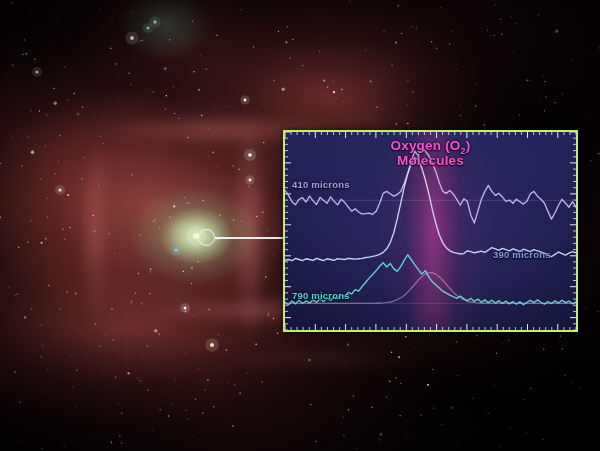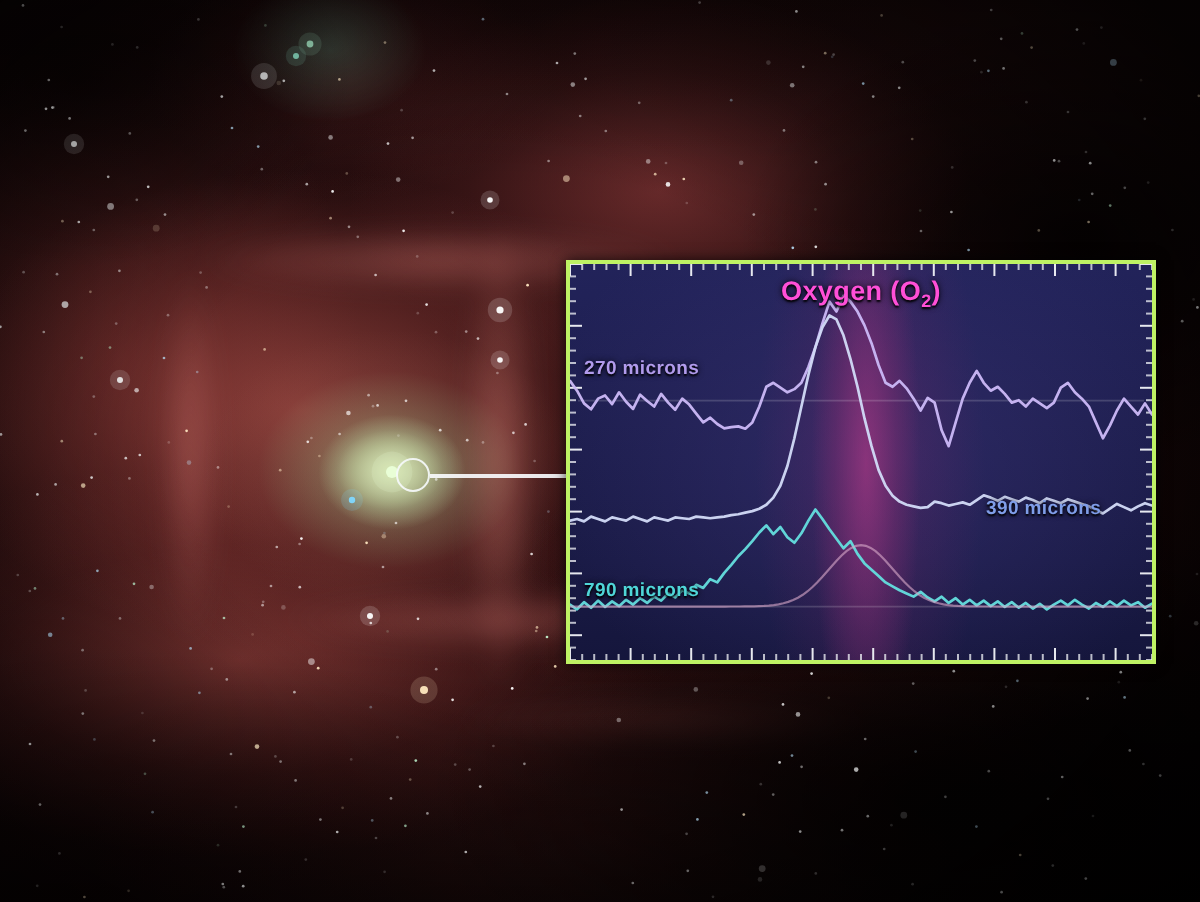--- a/index.html
+++ b/index.html
@@ -658,19 +658,20 @@
         <line x1="291" y1="198.0" x2="288" y2="198.0" stroke="#f2f4f8" stroke-width="1" opacity="0.75"></line>
         <line x1="4" y1="68.3" x2="287" y2="68.3" stroke="#ffffff" stroke-width="0.8" opacity="0.16"></line>
         <line x1="4" y1="171.3" x2="287" y2="171.3" stroke="#ffffff" stroke-width="0.8" opacity="0.16"></line>
         <path d="M0.00 58.41 L3.51 63.36 L7.01 69.70 L10.52 72.67 L14.02 67.32 L17.53 65.74 L21.04 70.09 L24.54 64.15 L28.05 68.90 L31.55 72.47 L35.06 65.34 L38.57 68.51 L42.07 71.28 L45.58 64.94 L49.08 69.30 L52.59 72.86 L56.10 67.32 L59.60 70.29 L63.11 74.84 L66.61 79.20 L70.12 76.82 L73.63 79.99 L77.13 82.17 L80.64 81.58 L84.14 81.18 L87.65 82.37 L91.16 79.20 L94.66 71.28 L98.17 61.38 L101.67 59.40 L105.18 61.78 L108.69 64.15 L112.19 62.57 L115.70 59.40 L119.20 51.48 L122.71 41.58 L126.22 29.70 L129.72 18.81 L133.23 23.76 L136.73 15.84 L140.24 18.81 L143.75 23.76 L147.25 30.69 L150.76 39.60 L154.27 50.49 L157.77 59.40 L161.28 61.38 L164.78 58.41 L168.29 62.17 L171.80 67.32 L175.30 73.26 L178.81 66.92 L182.31 69.30 L185.82 83.16 L189.33 91.08 L192.83 79.20 L196.34 67.32 L199.84 59.40 L203.35 53.46 L206.86 59.40 L210.36 63.36 L213.87 61.38 L217.37 64.94 L220.88 69.30 L224.39 68.11 L227.89 71.28 L231.40 67.32 L234.90 69.70 L238.41 72.07 L241.92 69.30 L245.42 61.78 L248.93 59.40 L252.43 64.15 L255.94 67.32 L259.45 71.28 L262.95 79.20 L266.46 87.12 L269.96 80.78 L273.47 73.26 L276.98 67.32 L280.48 71.28 L283.99 75.24 L287.49 69.70 L291.00 75.24" fill="none" stroke="#c9b7f5" stroke-width="1.35" stroke-linejoin="round" stroke-linecap="round" opacity="0.97"></path>
         <path d="M0.00 128.30 L3.51 127.51 L7.01 128.70 L10.52 126.32 L14.02 127.51 L17.53 128.70 L21.04 126.72 L24.54 127.51 L28.05 128.30 L31.55 126.32 L35.06 127.51 L38.57 128.70 L42.07 126.72 L45.58 127.51 L49.08 128.30 L52.59 126.72 L56.10 127.12 L59.60 127.51 L63.11 126.32 L66.61 126.72 L70.12 127.12 L73.63 126.72 L77.13 126.32 L80.64 125.53 L84.14 125.14 L87.65 124.34 L91.16 123.55 L94.66 122.36 L98.17 120.38 L101.67 116.82 L105.18 110.88 L108.69 100.98 L112.19 87.12 L115.70 71.28 L119.20 55.44 L122.71 41.58 L126.22 31.68 L129.72 25.74 L133.23 27.72 L136.73 35.64 L140.24 47.52 L143.75 61.38 L147.25 77.22 L150.76 91.08 L154.27 102.96 L157.77 110.88 L161.28 115.83 L164.78 118.80 L168.29 120.38 L171.80 121.18 L175.30 121.97 L178.81 121.57 L182.31 118.80 L185.82 119.59 L189.33 120.78 L192.83 119.99 L196.34 119.20 L199.84 120.38 L203.35 118.01 L206.86 115.63 L210.36 116.82 L213.87 118.40 L217.37 116.42 L220.88 117.61 L224.39 118.80 L227.89 116.82 L231.40 118.01 L234.90 119.59 L238.41 117.22 L241.92 118.40 L245.42 119.59 L248.93 117.61 L252.43 118.80 L255.94 119.99 L259.45 121.18 L262.95 123.16 L266.46 124.74 L269.96 122.36 L273.47 119.99 L276.98 121.57 L280.48 123.16 L283.99 121.18 L287.49 119.59 L291.00 120.78" fill="none" stroke="#cfd8f5" stroke-width="1.35" stroke-linejoin="round" stroke-linecap="round" opacity="0.97"></path>
         <path d="M0.00 170.28 L3.51 172.66 L7.01 169.09 L10.52 171.86 L14.02 168.30 L17.53 171.47 L21.04 168.70 L24.54 171.07 L28.05 167.90 L31.55 170.28 L35.06 167.11 L38.57 169.49 L42.07 166.32 L45.58 168.30 L49.08 164.74 L52.59 166.72 L56.10 163.15 L59.60 164.74 L63.11 160.38 L66.61 161.96 L70.12 157.61 L73.63 159.19 L77.13 154.44 L80.64 150.48 L84.14 146.12 L87.65 142.56 L91.16 138.60 L94.66 134.24 L98.17 130.68 L101.67 135.04 L105.18 131.47 L108.69 136.62 L112.19 139.39 L115.70 134.64 L119.20 128.30 L122.71 122.76 L126.22 127.51 L129.72 132.66 L133.23 137.41 L136.73 142.16 L140.24 138.60 L143.75 144.94 L147.25 149.69 L150.76 152.86 L154.27 156.02 L157.77 159.19 L161.28 161.17 L164.78 163.15 L168.29 164.74 L171.80 166.32 L175.30 163.94 L178.81 166.72 L182.31 168.70 L185.82 166.32 L189.33 169.49 L192.83 167.11 L196.34 170.28 L199.84 167.90 L203.35 170.68 L206.86 168.30 L210.36 171.07 L213.87 168.70 L217.37 171.47 L220.88 169.09 L224.39 171.86 L227.89 169.49 L231.40 172.26 L234.90 169.88 L238.41 172.66 L241.92 170.28 L245.42 168.30 L248.93 170.68 L252.43 167.90 L255.94 170.28 L259.45 172.26 L262.95 169.49 L266.46 171.47 L269.96 168.70 L273.47 171.07 L276.98 168.30 L280.48 170.68 L283.99 169.09 L287.49 171.86 L291.00 169.88" fill="none" stroke="#63dbdc" stroke-width="1.35" stroke-linejoin="round" stroke-linecap="round" opacity="0.97"></path>
         <path d="M0.00 171.27 L2.42 171.27 L4.85 171.27 L7.28 171.27 L9.70 171.27 L12.13 171.27 L14.55 171.27 L16.98 171.27 L19.40 171.27 L21.82 171.27 L24.25 171.27 L26.67 171.27 L29.10 171.27 L31.53 171.27 L33.95 171.27 L36.38 171.27 L38.80 171.27 L41.23 171.27 L43.65 171.27 L46.07 171.27 L48.50 171.27 L50.92 171.27 L53.35 171.27 L55.78 171.27 L58.20 171.27 L60.63 171.27 L63.05 171.27 L65.48 171.27 L67.90 171.27 L70.33 171.27 L72.75 171.27 L75.18 171.27 L77.60 171.27 L80.03 171.26 L82.45 171.26 L84.88 171.25 L87.30 171.23 L89.73 171.20 L92.15 171.15 L94.58 171.08 L97.00 170.96 L99.42 170.78 L101.85 170.53 L104.28 170.16 L106.70 169.65 L109.13 168.95 L111.55 168.03 L113.97 166.86 L116.40 165.39 L118.83 163.62 L121.25 161.53 L123.67 159.16 L126.10 156.55 L128.53 153.78 L130.95 150.97 L133.38 148.24 L135.80 145.73 L138.22 143.59 L140.65 141.96 L143.07 140.93 L145.50 140.58 L147.92 140.93 L150.35 141.96 L152.78 143.59 L155.20 145.73 L157.63 148.24 L160.05 150.97 L162.47 153.78 L164.90 156.55 L167.32 159.16 L169.75 161.53 L172.18 163.62 L174.60 165.39 L177.02 166.86 L179.45 168.03 L181.88 168.95 L184.30 169.65 L186.73 170.16 L189.15 170.53 L191.57 170.78 L194.00 170.96 L196.43 171.08 L198.85 171.15 L201.28 171.20 L203.70 171.23 L206.13 171.25 L208.55 171.26 L210.97 171.26 L213.40 171.27 L215.83 171.27 L218.25 171.27 L220.67 171.27 L223.10 171.27 L225.53 171.27 L227.95 171.27 L230.38 171.27 L232.80 171.27 L235.22 171.27 L237.65 171.27 L240.07 171.27 L242.50 171.27 L244.93 171.27 L247.35 171.27 L249.77 171.27 L252.20 171.27 L254.63 171.27 L257.05 171.27 L259.48 171.27 L261.90 171.27 L264.32 171.27 L266.75 171.27 L269.18 171.27 L271.60 171.27 L274.02 171.27 L276.45 171.27 L278.88 171.27 L281.30 171.27 L283.72 171.27 L286.15 171.27 L288.57 171.27 L291.00 171.27" fill="none" stroke="#d6a8c8" stroke-width="1.1" opacity="0.62"></path>
       </svg>
 
     <div class="plot-label" id="title-line1">Oxygen (O<sub>2</sub>)</div>
-
-    <div class="plot-label" id="lab-270">270 microns</div>
+    <div class="plot-label" id="title-line2">Molecules</div>
+
+    <div class="plot-label" id="lab-270">410 microns</div>
     <div class="plot-label" id="lab-390">390 microns</div>
     <div class="plot-label" id="lab-620">790 microns</div>
   </div>
 
 </div>
 
 </body></html>

